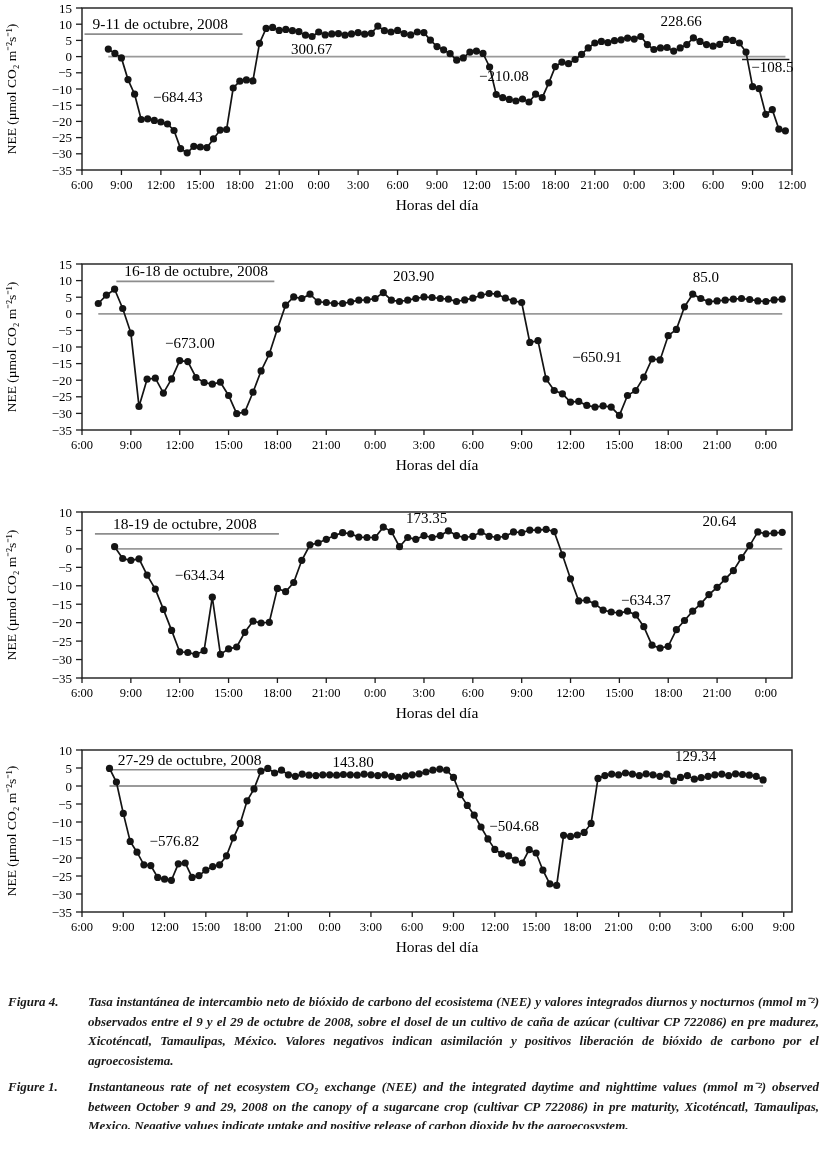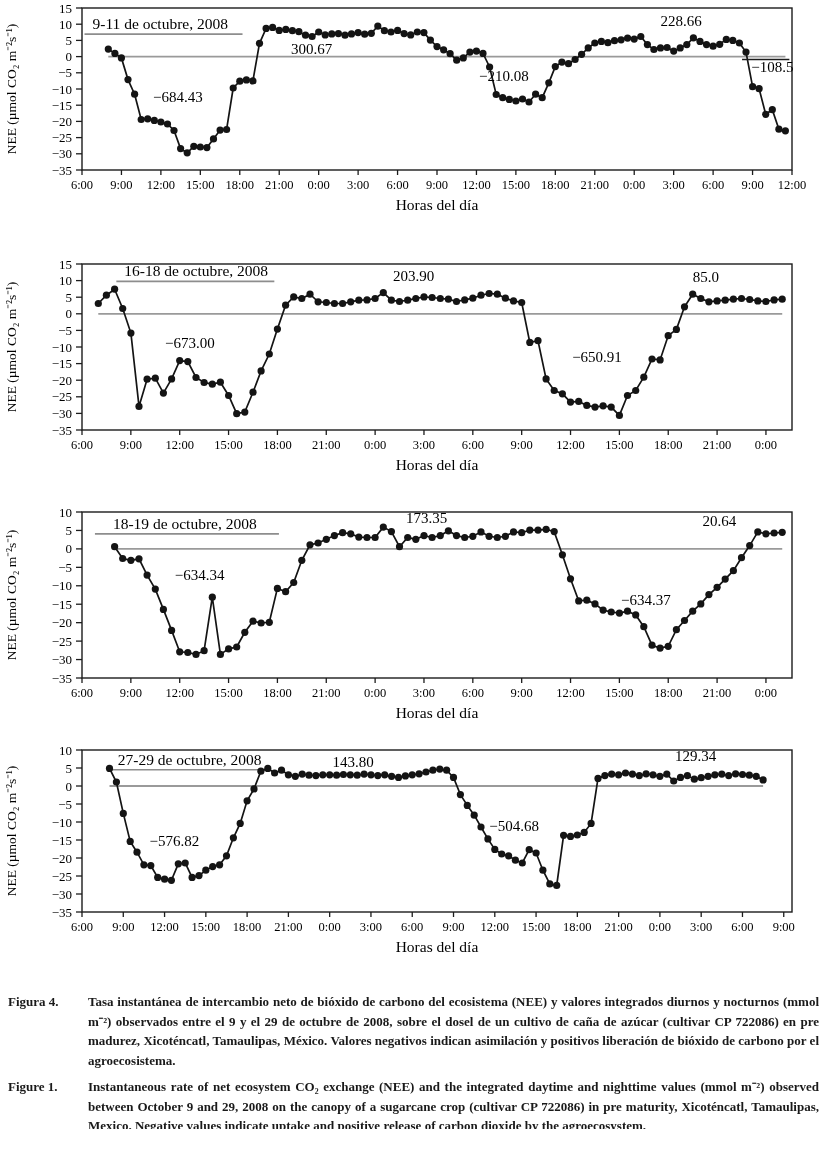--- a/index.html
+++ b/index.html
@@ -2,21 +2,21 @@
 <html><head>
 <meta charset="utf-8">
 <style>
   html,body{margin:0;padding:0;background:#ffffff;}
   .page{width:829px;height:1129px;background:#fff;overflow:hidden;font-family:"Liberation Serif",serif;}
   .chart-block{width:829px;position:relative;}
   .chart-block svg{display:block;}
   svg text{font-family:"Liberation Serif",serif;fill:#000;}
   .captions{margin-top:36px;}
   .caption{position:relative;padding-left:80px;margin:0 10px 7px 8px;
-           font-weight:bold;font-size:13px;line-height:1.5;text-align:justify;color:#1a1a1a;}
+           font-weight:bold;font-size:13px;line-height:1.5;text-align:justify;color:#1a1a1a;font-style:italic;}
   .cap-label{position:absolute;left:0;top:0;font-weight:bold;}
 </style>
 </head>
 <body>
 
 <div class="page">
 
   <div class="chart-block" style="margin-top:2px">
       <svg width="829" height="212" viewBox="0 0 829 212">
         <line x1="108.29629629629629" y1="54.60000000000001" x2="785.4259259259259" y2="54.60000000000001" stroke="#9a9a9a" stroke-width="1.8"></line>

